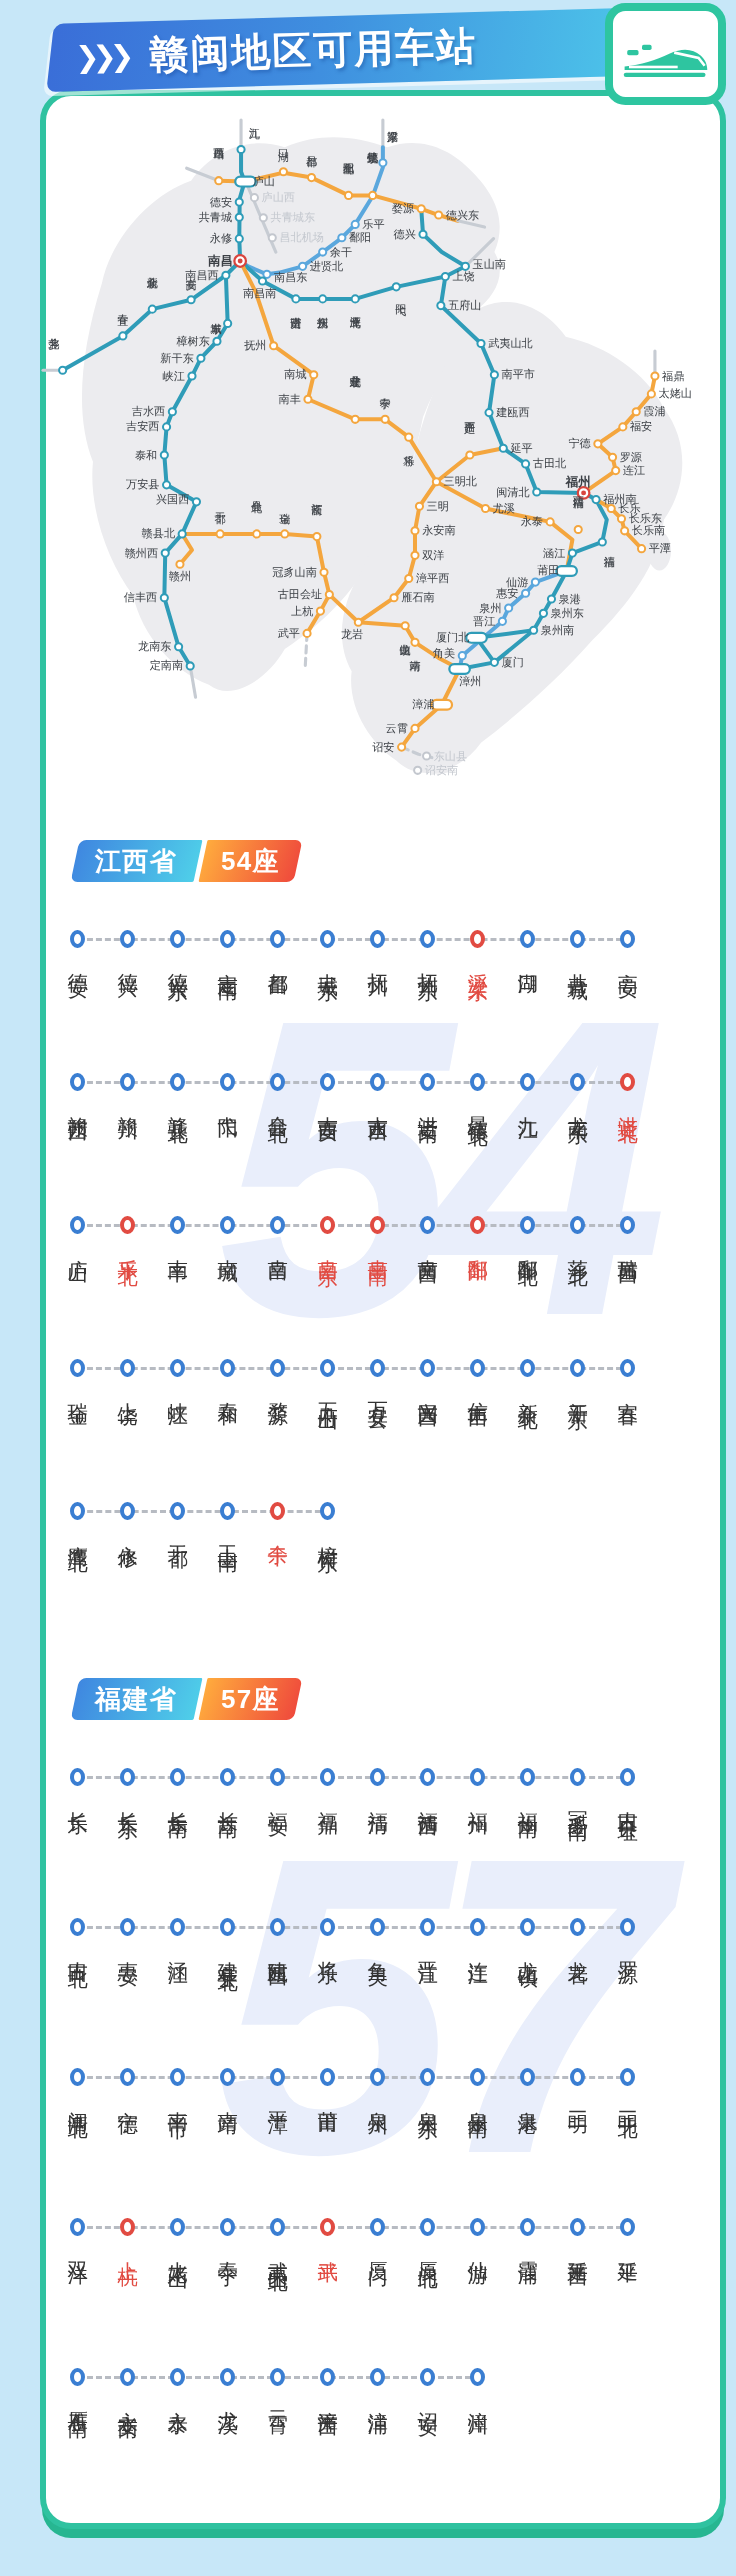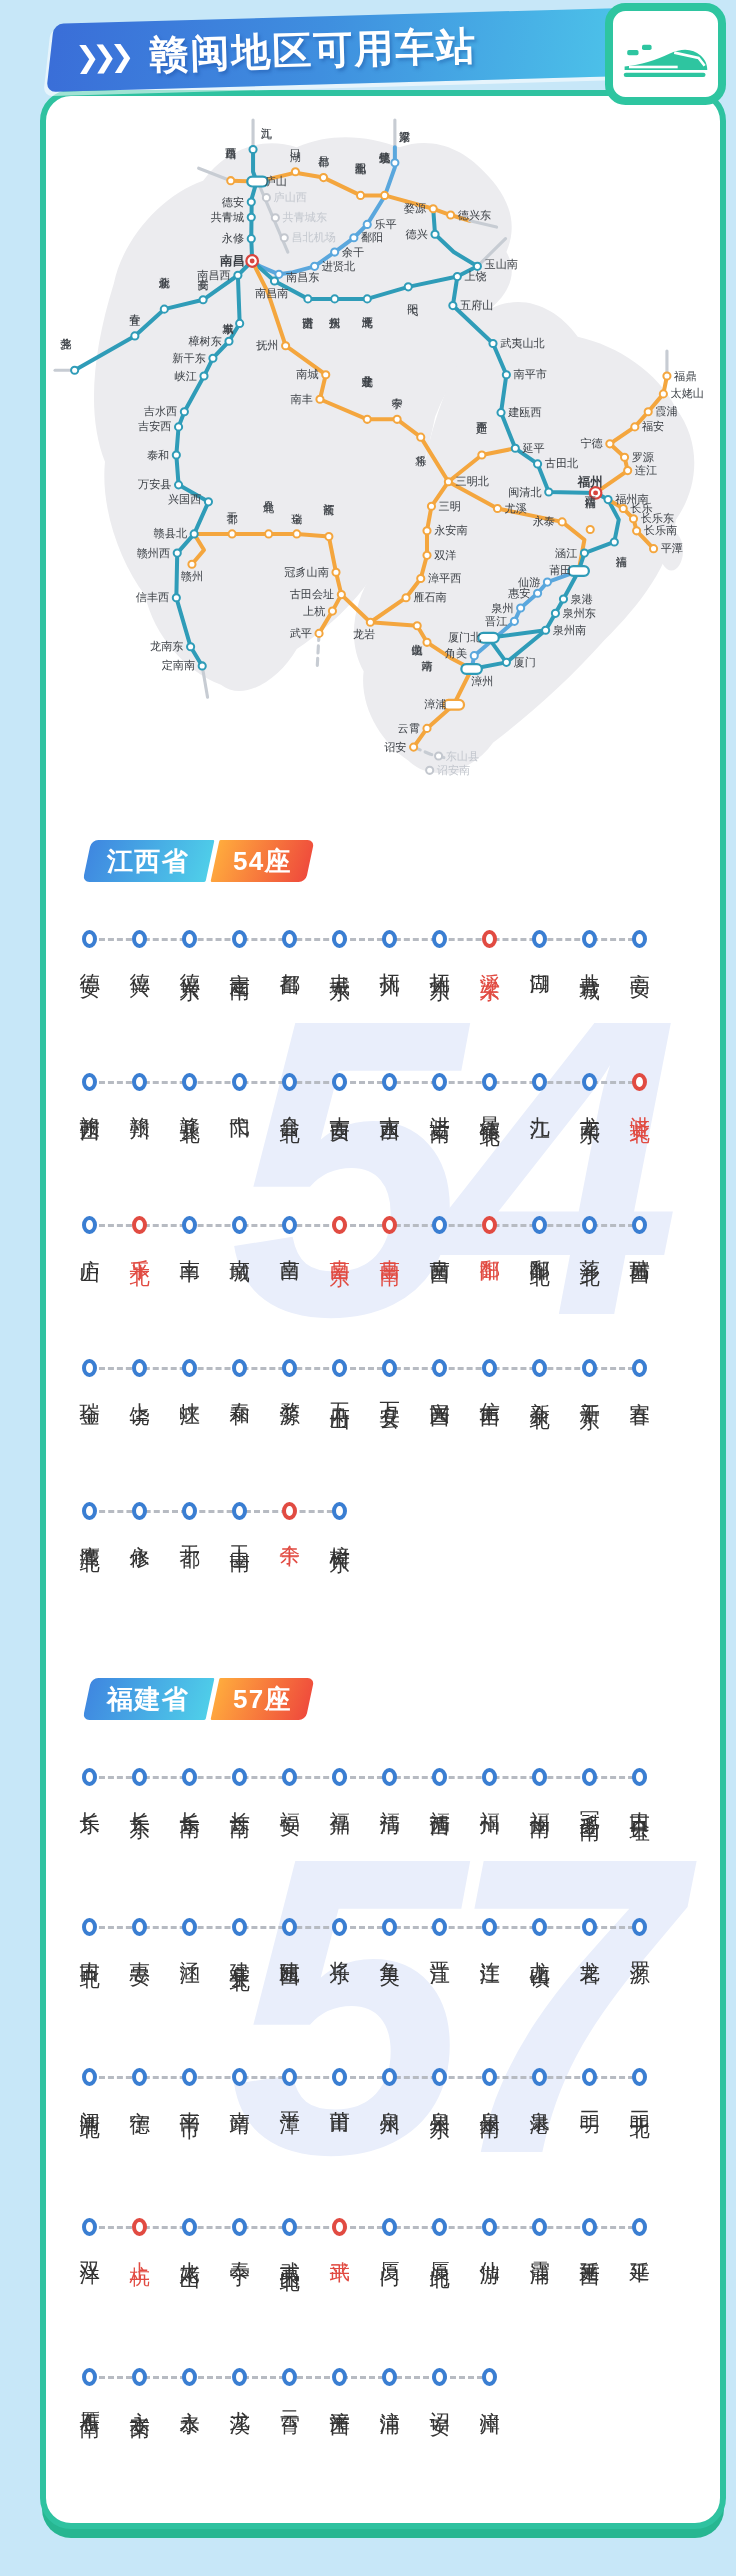--- a/index.html
+++ b/index.html
@@ -80,21 +80,21 @@
       <rect x="6" y="27" width="13" height="6" rx="2"></rect>
       <rect x="23" y="21" width="11" height="6" rx="2"></rect>
       <path d="M3,50 L3,46 C22,44 38,39 55,31 C70,24 82,26 90,33 C96,38 98,44 98,50 Z"></path>
       <rect x="2" y="53" width="94" height="5" rx="2.5"></rect>
     </g>
     <path d="M60,30 L88,36 L95,45" stroke="#fff" stroke-width="3" fill="none"></path>
     <rect x="8" y="45" width="56" height="3" fill="#fff"></rect>
   </svg>
 </div>
 
-<div class="card-content" style="position:absolute;left:46px;top:97px;width:672px;height:2425px;z-index:2;">
+<div class="card-content" style="position:absolute;left:34px;top:97px;width:672px;height:2425px;z-index:2;">
 
   <div class="map-wrap">
     <svg id="map-svg" viewBox="0 0 1500 1662" preserveAspectRatio="xMidYMid meet">
         <path d="M150,400 C170,300 260,200 350,170 C400,100 480,70 560,95 C640,60 720,70 790,95 C860,70 930,95 980,150 C1030,200 1060,260 1030,330 C1060,380 1030,430 990,460 C960,540 900,620 870,700 C850,800 820,900 770,980 C730,1080 650,1160 560,1220 C520,1290 440,1340 390,1300 C310,1270 240,1190 220,1100 C160,1020 120,900 130,800 C90,700 100,560 150,400 Z" fill="#ececef"></path>
         <path d="M990,460 C1060,420 1140,450 1190,520 C1280,540 1370,600 1410,680 C1470,760 1460,860 1410,930 C1400,1030 1330,1120 1250,1200 C1170,1290 1080,1370 1000,1430 C950,1500 860,1520 810,1470 C750,1430 700,1350 710,1270 C670,1200 690,1110 730,1050 C770,960 810,870 850,790 C870,690 920,560 990,460 Z" fill="#ececef"></path>
         <ellipse cx="1400" cy="1000" rx="26" ry="44" fill="#ececef"></ellipse>
         <ellipse cx="905" cy="1487" rx="30" ry="13" fill="#ececef"></ellipse>
         <polyline points="340,142 412,170" fill="none" stroke="#c7ccd3" stroke-width="7" stroke-linecap="round" stroke-linejoin="round"></polyline>
         <polyline points="412,170 472,172 557,152 620,163 703,203 757,203 866,233 905,247 948,260" fill="none" stroke="#f4a63e" stroke-width="9" stroke-linecap="round" stroke-linejoin="round"></polyline>
         <polyline points="948,260 1008,274" fill="none" stroke="#c7ccd3" stroke-width="7" stroke-linecap="round" stroke-linejoin="round"></polyline>

